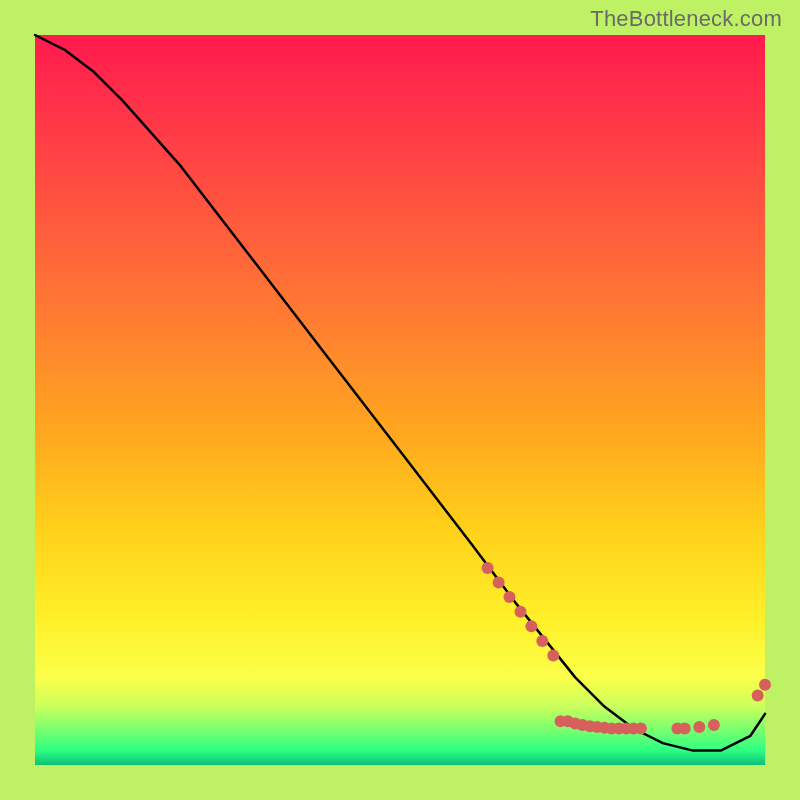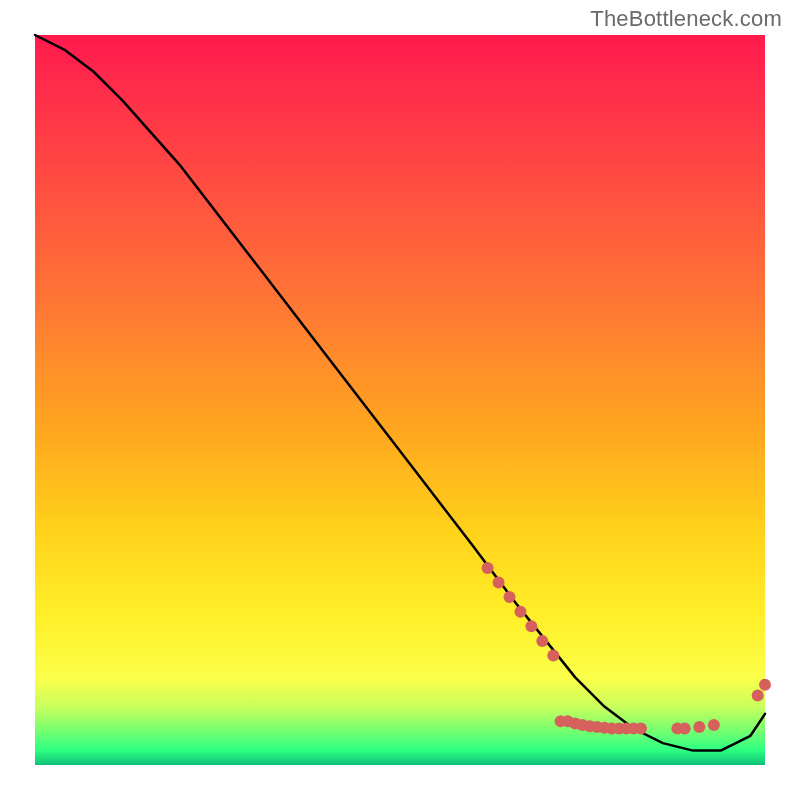--- a/index.html
+++ b/index.html
@@ -7,21 +7,21 @@
     padding: 0;
     width: 800px;
     height: 800px;
     background: #000;
     font-family: Arial, Helvetica, sans-serif;
   }
   .frame {
     position: relative;
     width: 800px;
     height: 800px;
-    background: #ffffff;
+    background: #bef264;
   }
   .attribution {
     position: absolute;
     top: 6px;
     right: 18px;
     color: #6a6a6a;
     font-size: 22px;
     font-weight: 400;
     letter-spacing: 0.2px;
   }

